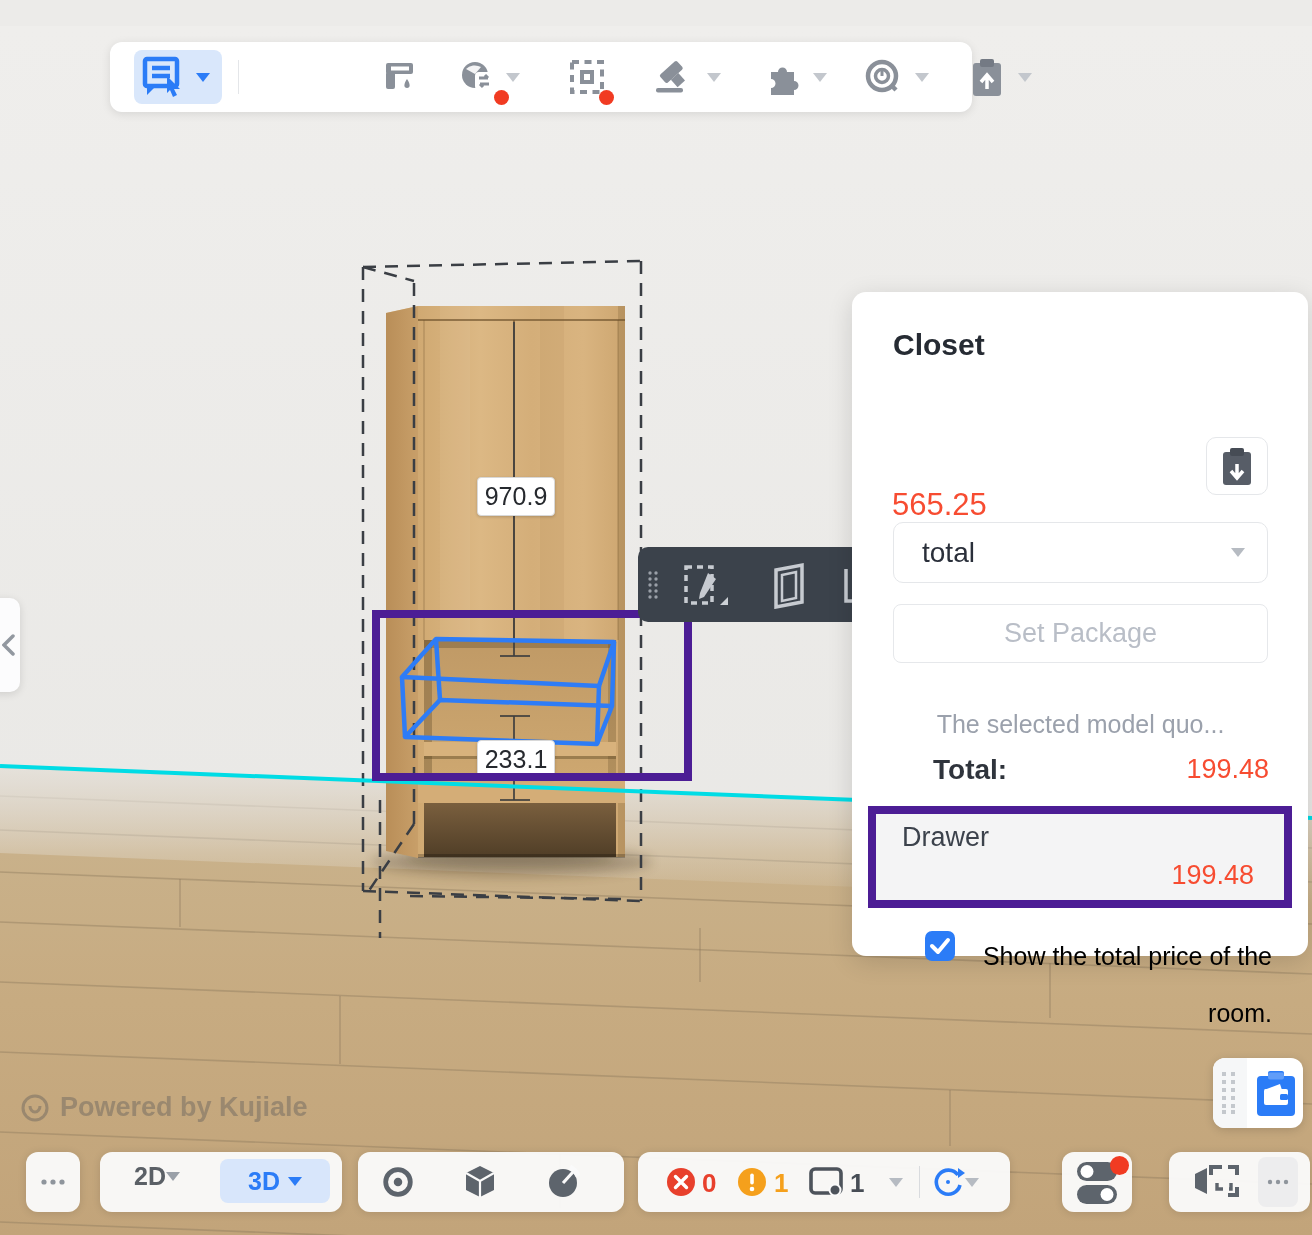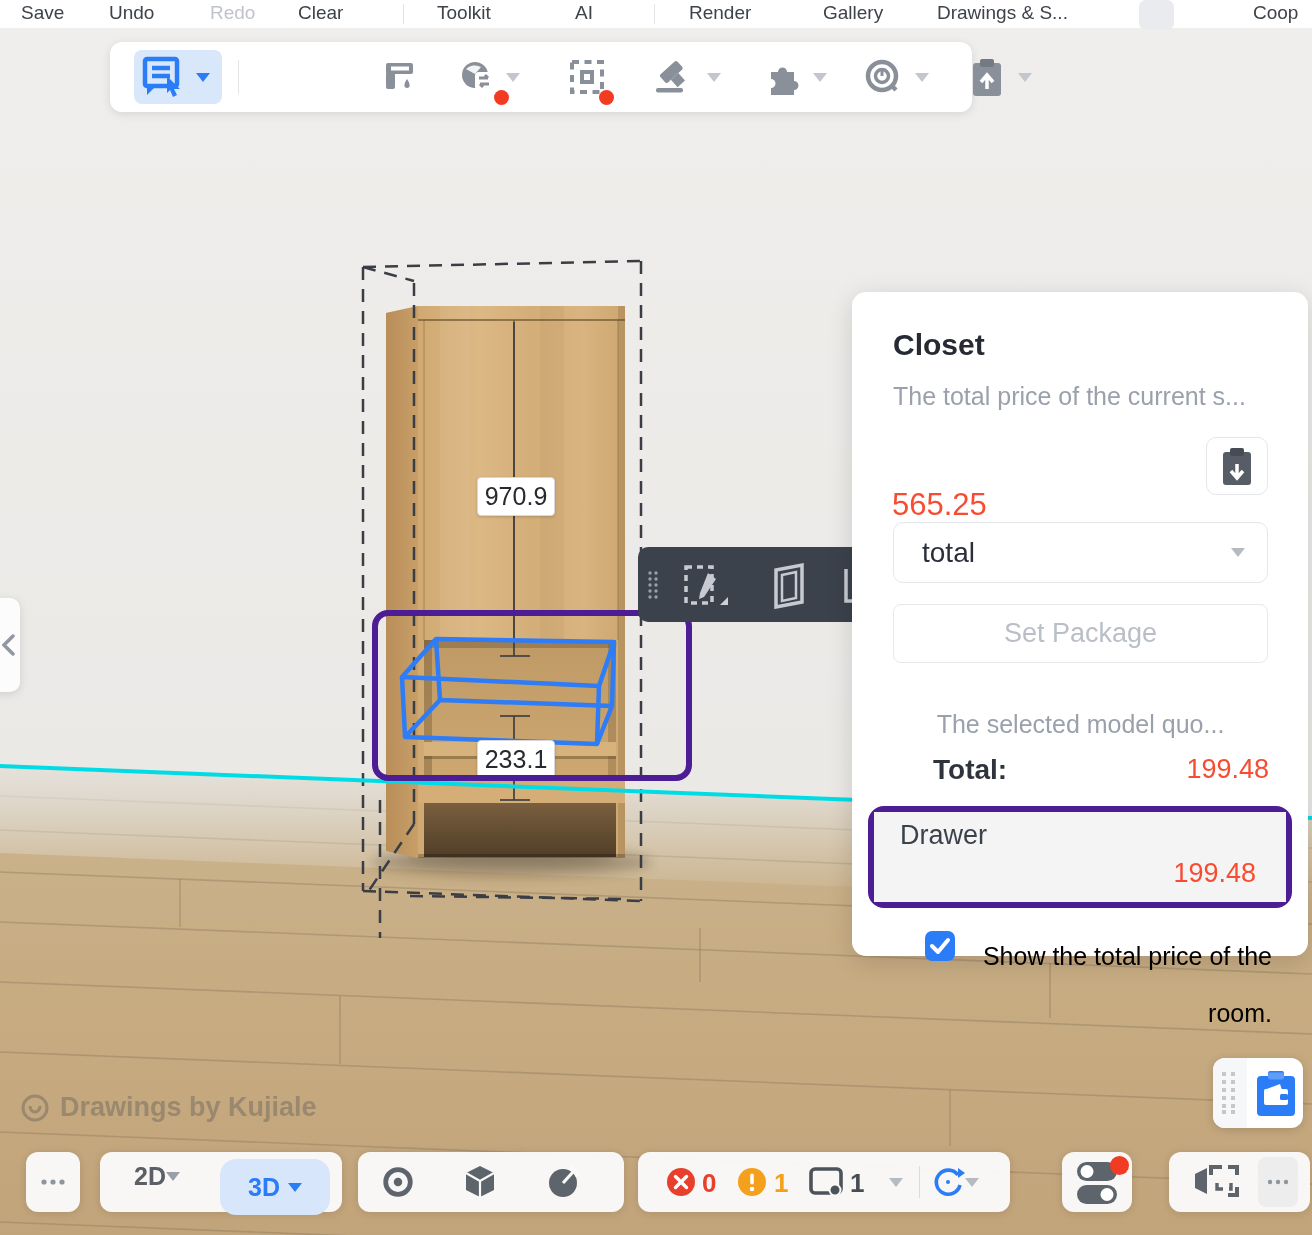--- a/index.html
+++ b/index.html
@@ -20,21 +20,21 @@
   .caret.mid{border-top-color:#b6bbc2;}
   .seltool{position:absolute;left:24px;top:8px;width:88px;height:54px;background:#d9e7fb;border-radius:8px;}
   .tdiv{position:absolute;left:128px;top:18px;width:1px;height:34px;background:#e4e6e9;}
   
   .ctxbar{position:absolute;left:638px;top:547px;width:224px;height:75px;background:#3b424b;border-radius:10px;z-index:30;display:flex;align-items:center;}
   
   .lefttab{position:absolute;left:-14px;top:598px;width:34px;height:94px;background:#fcfcfd;border-radius:10px;box-shadow:0 2px 8px rgba(0,0,0,.12);z-index:25;display:flex;align-items:center;justify-content:flex-end;padding-right:4px;box-sizing:border-box;}
   
   .dimlabel{position:absolute;width:76px;height:37px;background:#fff;border:1px solid #d8d8d8;border-radius:4px;box-shadow:0 1px 3px rgba(0,0,0,.18);font-size:25px;color:#26292e;display:flex;align-items:center;justify-content:center;z-index:12;}
   
-  .annot{position:absolute;border:6px solid #4c1d95;border-radius:16px;box-sizing:border-box;padding-left:6px;}
+  .annot{position:absolute;border:8px solid #4c1d95;border-radius:0;box-sizing:border-box;padding-left:6px;}
   .annot.canvas{left:372px;top:610px;width:320px;height:171px;z-index:20;}
   
   .panel{position:absolute;left:852px;top:292px;width:456px;height:664px;background:#fff;border-radius:14px;box-shadow:0 6px 26px rgba(0,0,0,.14);z-index:50;}
   .panel .title{position:absolute;left:41px;top:36px;font-size:30px;font-weight:700;color:#262b33;}
   .panel .subtitle{position:absolute;left:41px;top:90px;width:380px;font-size:25px;color:#9ba1ac;white-space:nowrap;overflow:hidden;}
   .panel .price{position:absolute;left:40px;top:156px;font-size:31px;color:#f74c31;margin-top:39px;}
   .clipbtn{position:absolute;left:354px;top:145px;width:62px;height:58px;border:1px solid #e5e7ea;border-radius:10px;display:flex;align-items:center;justify-content:center;cursor:pointer;box-sizing:border-box;}
   .drop{position:absolute;left:41px;top:230px;width:375px;height:61px;border:1px solid #e5e7ea;border-radius:10px;box-sizing:border-box;display:flex;align-items:center;justify-content:space-between;padding:0 22px 0 28px;cursor:pointer;}
   .drop .val{font-size:28px;color:#2a2f3a;}
   .setpkg{position:absolute;left:41px;top:312px;width:375px;height:59px;border:1px solid #e6e8eb;border-radius:8px;box-sizing:border-box;display:flex;align-items:center;justify-content:center;font-size:27px;color:#b9bec7;background:#fff;}
@@ -43,21 +43,21 @@
   .totalrow .lbl{position:absolute;left:41px;font-size:28px;font-weight:700;color:#2f343c;}
   .totalrow .val{position:absolute;right:0;font-size:27px;color:#f74c31;}
   .annot.panelbox{left:16px;top:514px;width:424px;height:102px;z-index:2;}
   .grayrow{position:absolute;left:0;top:0;right:0;bottom:0;background:#f4f4f5;}
   .grayrow .nm{position:absolute;left:26px;top:8px;font-size:27px;color:#3c424c;}
   .grayrow .pr{position:absolute;right:30px;top:46px;font-size:27px;color:#f74c31;}
   .chk{position:absolute;left:73px;top:639px;width:30px;height:30px;background:#2b7cf7;border-radius:7px;cursor:pointer;}
   .chklabel{position:absolute;left:100px;top:636px;width:320px;font-size:25px;line-height:57px;color:#000000;text-align:right;}
   
   .bbtn{position:absolute;top:1152px;height:60px;background:rgba(250,250,250,.96);border-radius:12px;box-shadow:0 1px 8px rgba(0,0,0,.12);z-index:45;}
-  .chip3d{position:absolute;left:120px;top:7px;width:110px;height:56px;background:#d8e6fb;border-radius:16px;display:flex;align-items:center;justify-content:center;gap:8px;cursor:pointer;}
+  .chip3d{position:absolute;left:120px;top:7px;width:110px;height:44px;background:#d8e6fb;border-radius:8px;display:flex;align-items:center;justify-content:center;gap:8px;cursor:pointer;}
   .modetxt{font-size:25px;font-weight:700;}
   .cnt{font-size:26px;font-weight:600;}
   
   .quotebtn{position:absolute;left:1213px;top:1058px;width:90px;height:70px;background:#fff;border-radius:12px;box-shadow:0 2px 10px rgba(0,0,0,.15);z-index:45;}
   .quotebtn .grip{position:absolute;left:0;top:0;width:34px;height:70px;background:#f6f7f8;border-radius:12px 0 0 12px;}
   
   .watermark{position:absolute;left:20px;top:1092px;display:flex;align-items:center;gap:10px;color:rgba(118,110,98,.55);font-size:27px;font-weight:700;z-index:10;}
   .scene-svg{position:absolute;left:0;top:0;z-index:1;}
   .nosel{user-select:none;}
 </style>
@@ -194,21 +194,21 @@
     </g>
 
     <line x1="0" y1="766" x2="1312" y2="818" stroke="#00dce5" stroke-width="4"></line>
   </svg>
 
   <div class="watermark">
     <svg width="30" height="30" viewBox="0 0 30 30">
       <circle cx="15" cy="15" r="12" fill="none" stroke="rgba(118,110,98,.55)" stroke-width="3"></circle>
       <path d="M10,13 a5,6 0 0 0 10,0" fill="none" stroke="rgba(118,110,98,.55)" stroke-width="3"></path>
     </svg>
-    <span>Drawings by Kujiale</span>
+    <span>Powered by Kujiale</span>
   </div>
 
   <div class="dimlabel" style="left:477px;top:477px;">970.9</div>
   <div class="dimlabel" style="left:477px;top:740px;">233.1</div>
 
   <div class="annot canvas"></div>
 
   <div class="ctxbar">
     <svg width="14" height="30" viewBox="0 0 14 30" style="margin-left:8px;">
       <g fill="#9aa0a8">
@@ -237,35 +237,20 @@
       <path d="M4,8 L4,40 L18,40" fill="none" stroke="#c7cbd1" stroke-width="3.5"></path>
     </svg>
   </div>
 
   <div class="lefttab">
     <svg width="14" height="22" viewBox="0 0 14 22">
       <polyline points="11,2 2,11 11,20" fill="none" stroke="#9298a0" stroke-width="3.5" stroke-linecap="round"></polyline>
     </svg>
   </div>
 
-  <div class="menubar">
-    <span style="left:21px;">Save</span>
-    <span style="left:109px;">Undo</span>
-    <span style="left:210px;" class="disabled">Redo</span>
-    <span style="left:298px;">Clear</span>
-    <div class="mdiv" style="left:403px;"></div>
-    <span style="left:437px;">Toolkit</span>
-    <span style="left:575px;">AI</span>
-    <div class="mdiv" style="left:654px;"></div>
-    <span style="left:689px;">Render</span>
-    <span style="left:823px;">Gallery</span>
-    <span style="left:937px;">Drawings &amp; S...</span>
-    <div class="mpill"></div>
-    <span style="left:1253px;">Coop</span>
-  </div>
 
   <div class="floatbox topbar">
     <div class="seltool">
       <svg width="46" height="46" viewBox="0 0 46 46" style="position:absolute;left:6px;top:4px;">
         <rect x="5" y="5" width="32" height="27" rx="2" fill="none" stroke="#2b7cf7" stroke-width="4.5"></rect>
         <line x1="12" y1="14" x2="30" y2="14" stroke="#2b7cf7" stroke-width="4.5"></line>
         <line x1="12" y1="22" x2="30" y2="22" stroke="#2b7cf7" stroke-width="4.5"></line>
         <path d="M7,32 v9 l9,-9 z" fill="#2b7cf7"></path>
         <polygon points="27,22 40,35 34,35 37,41 33,43 30,36 27,39" fill="#2b7cf7"></polygon>
       </svg>
@@ -335,21 +320,20 @@
         <rect x="5" y="7" width="28" height="33" rx="3" fill="#8a9099"></rect>
         <rect x="12" y="3" width="14" height="8" rx="2" fill="#747a84"></rect>
         <path d="M19,33 V21 M13,26 l6,-7 6,7" stroke="#fff" stroke-width="3.5" fill="none"></path>
       </svg>
       <div class="caret" style="margin-left:12px;"></div>
     </div>
   </div>
 
   <div class="panel">
     <div class="title">Closet</div>
-    <div class="subtitle">The total price of the current s...</div>
     <div class="price">565.25</div>
     <div class="clipbtn">
       <svg width="36" height="42" viewBox="0 0 36 42">
         <rect x="4" y="7" width="28" height="33" rx="3" fill="#575d67"></rect>
         <rect x="11" y="3" width="14" height="8" rx="2" fill="#464c55"></rect>
         <path d="M18,19 V31 M12,26 l6,7 6,-7" stroke="#fff" stroke-width="3.5" fill="none"></path>
       </svg>
     </div>
     <div class="drop">
       <span class="val">total</span>

